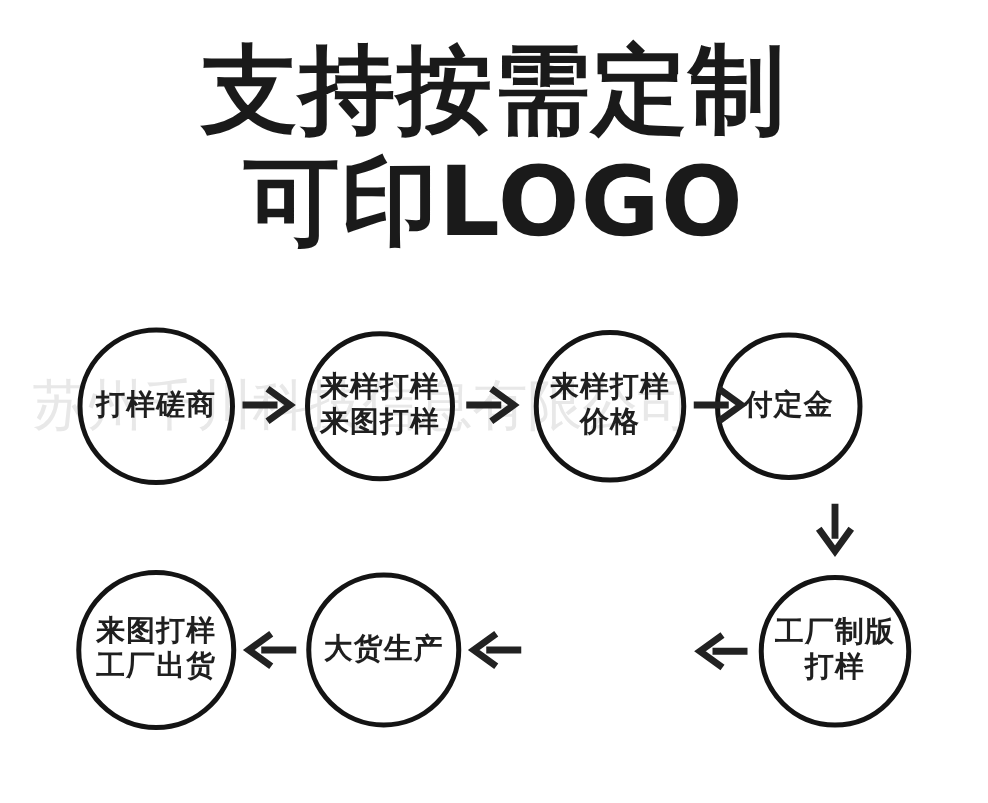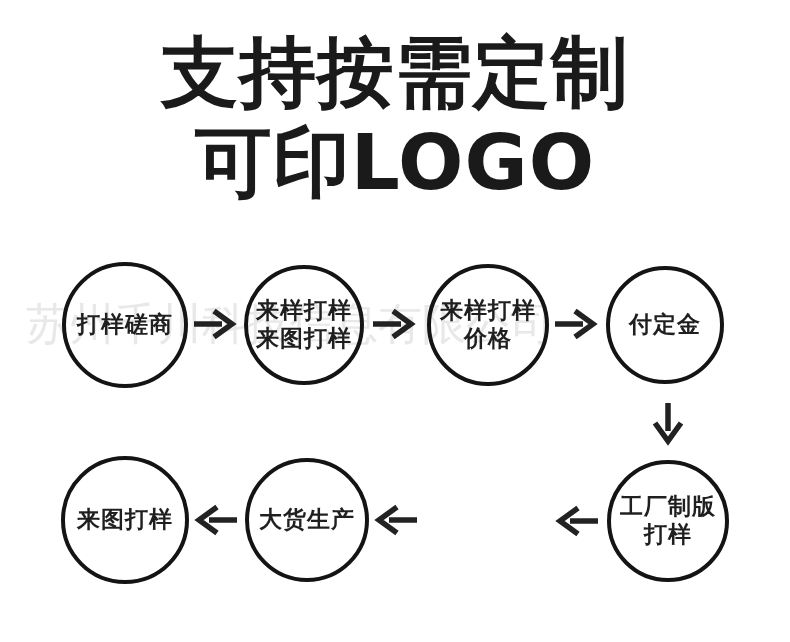--- a/index.html
+++ b/index.html
@@ -98,21 +98,21 @@
     </div>
   </div>
 
   <div class="circle" style="left:427px;top:264px;width:122px;height:122px">
     <div class="circle-text">
       <span>来样打样</span>
       <span>价格</span>
     </div>
   </div>
 
-  <div class="circle" style="left:606px;top:266px;width:118px;height:118px">
+  <div class="circle" style="left:572px;top:266px;width:118px;height:118px">
     <div class="circle-text">
       <span>付定金</span>
     </div>
   </div>
 
   <span class="arrow" style="left:191px;top:306px">
     <svg width="48" height="36" viewBox="0 0 48 36">
       <path d="M3 18 L31 18"></path>
         <path d="M23 5 L41 18 L23 31"></path>
     </svg>
@@ -133,20 +133,21 @@
   <span class="arrow" style="left:650px;top:400px">
     <svg width="36" height="48" viewBox="0 0 36 48">
       <path d="M18 3 L18 31"></path>
         <path d="M5 23 L18 41 L31 23"></path>
     </svg>
   </span>
 
   <div class="circle" style="left:61px;top:456px;width:128px;height:128px">
     <div class="circle-text">
       <span>来图打样</span>
+      <span>工厂出货</span>
     </div>
   </div>
 
   <div class="circle" style="left:245px;top:458px;width:124px;height:124px">
     <div class="circle-text">
       <span>大货生产</span>
     </div>
   </div>
 
 

